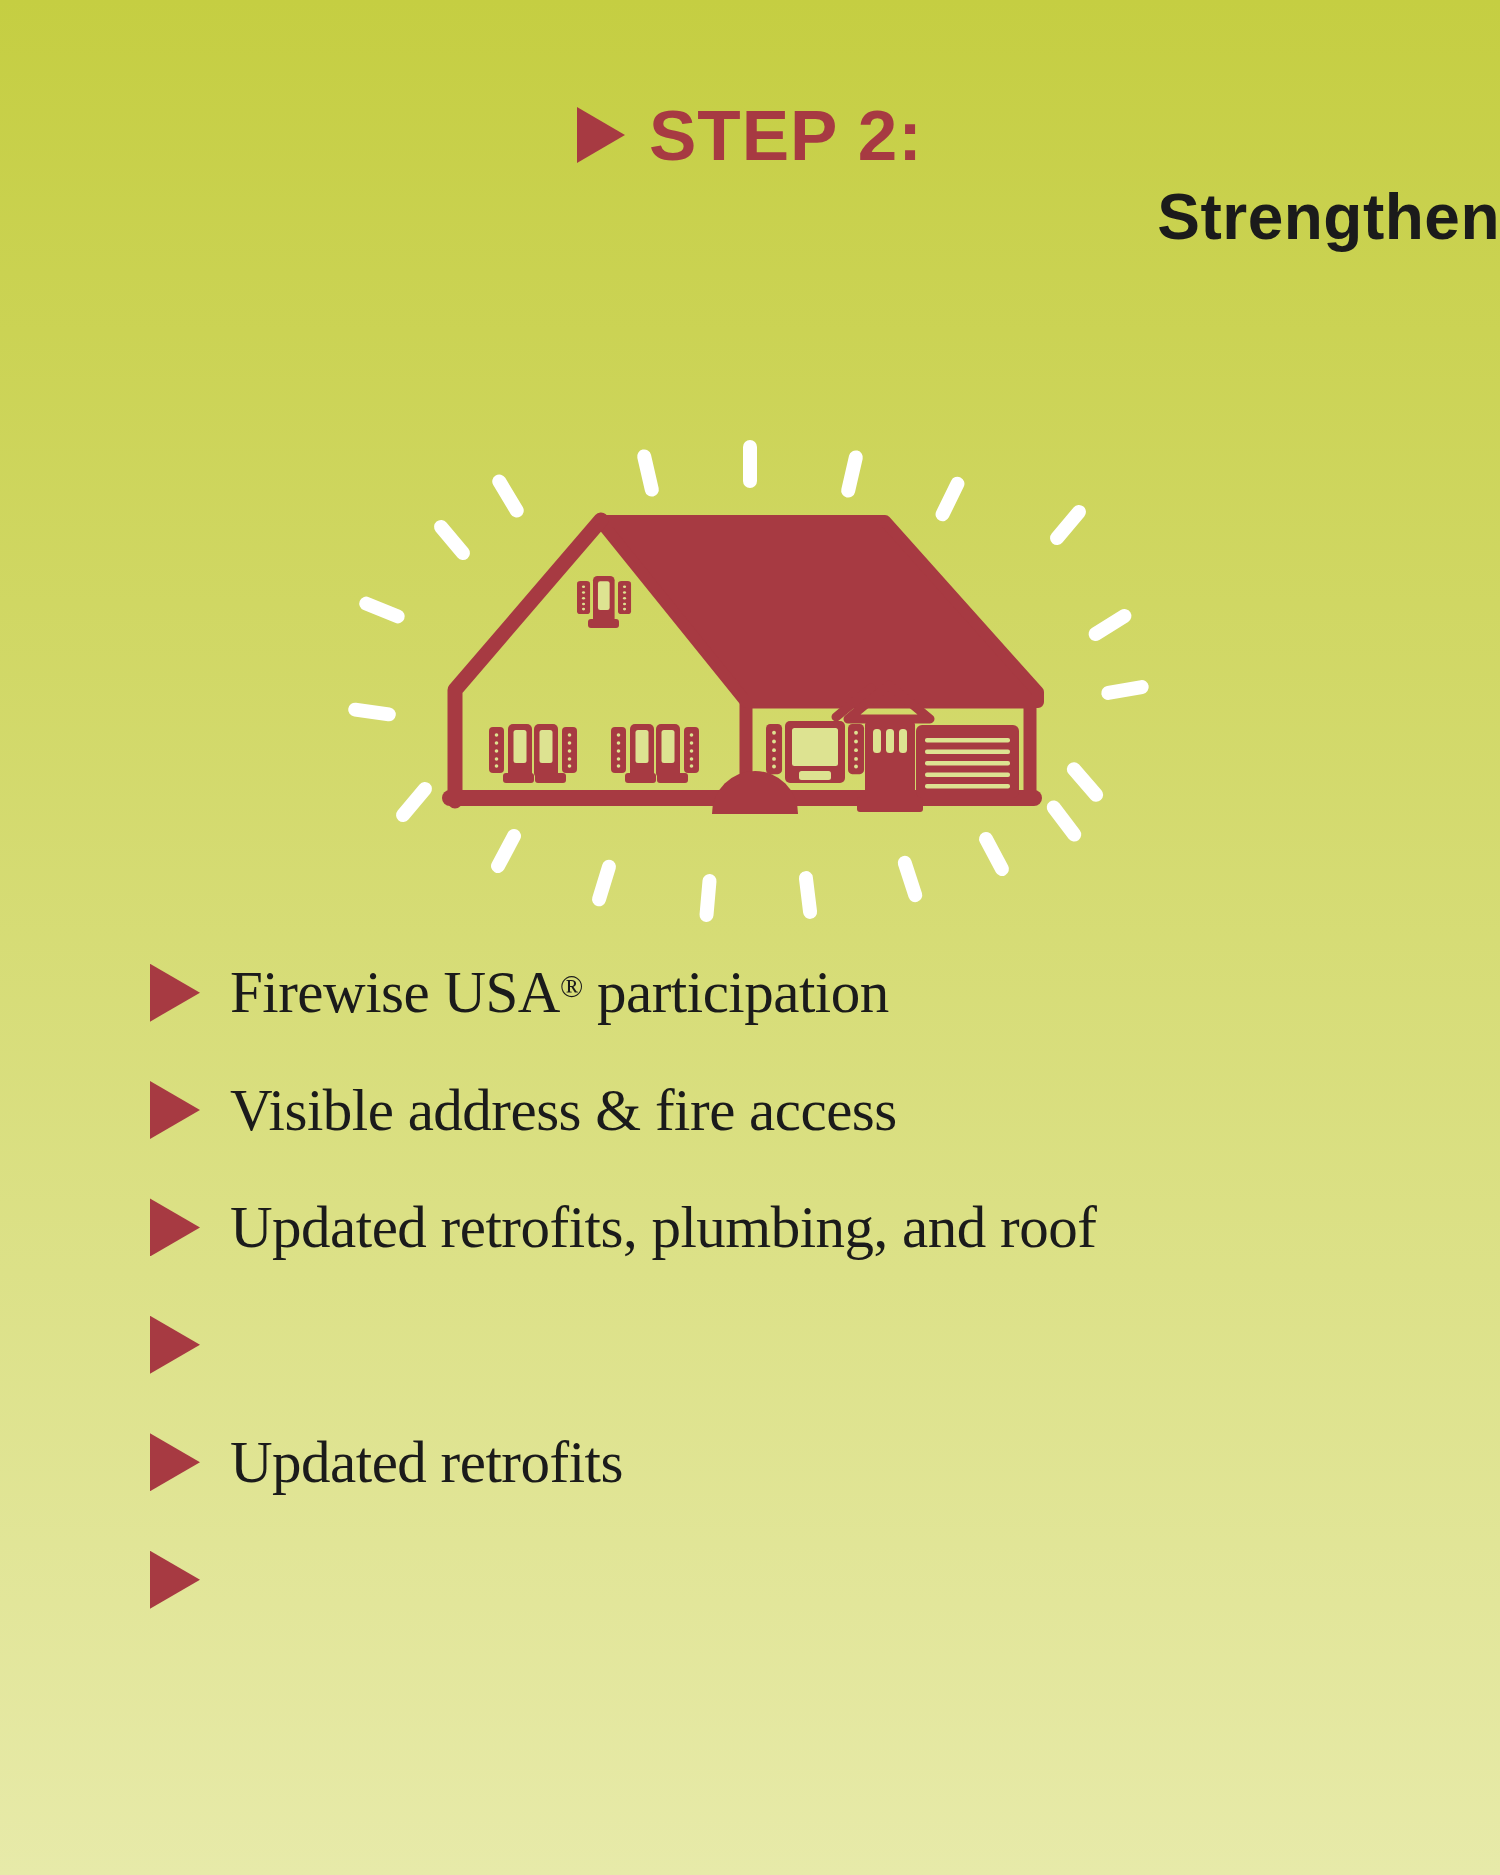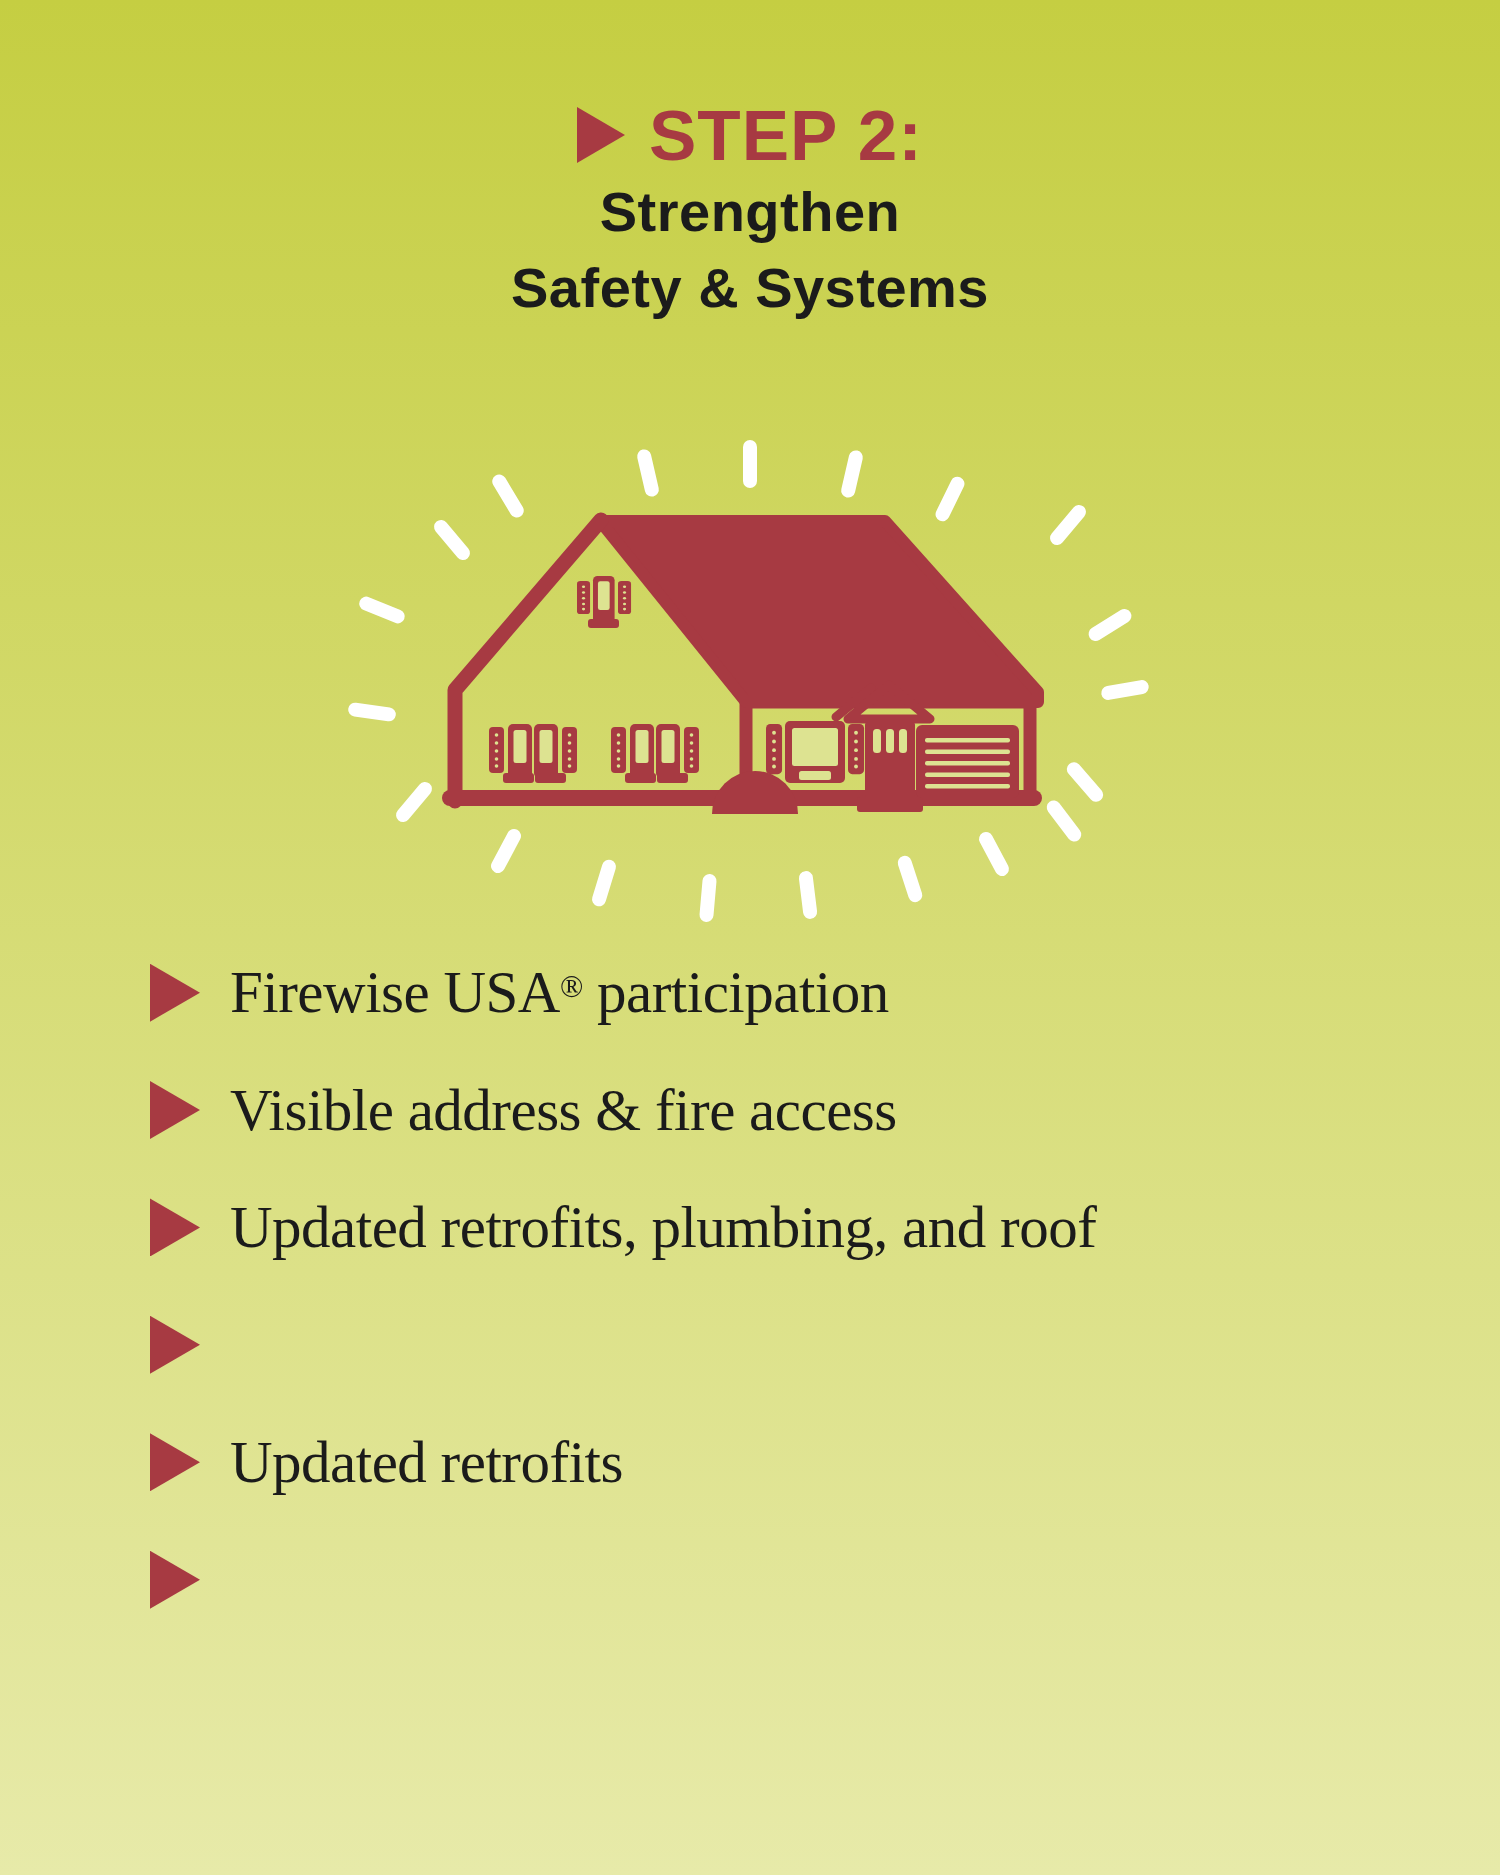--- a/index.html
+++ b/index.html
@@ -20,22 +20,22 @@
   }
   .tri{display:inline-block;background:var(--accent-red,#a73a42);
     clip-path:polygon(0 0,100% 50%,0 100%);}
   .tri-kicker{width:48px;height:56px;}
   .kicker-text{
     color:var(--accent-red,#a73a42);font-size:71px;font-weight:700;
     letter-spacing:1px;line-height:1;
   }
   .title{
     position:absolute;left:0;right:0;top:174px;margin:0;
-    text-align:center;color:var(--text-black,#1b1b1b);
-    font-size:56px;font-weight:700;line-height:1.35;letter-spacing:0.5px;
+    text-align:right;color:var(--text-black,#1b1b1b);
+    font-size:64px;font-weight:700;line-height:1.35;letter-spacing:0.5px;
   }
   .title .line{display:block;}
   .bullets{
     position:absolute;left:150px;top:934px;margin:0;padding:0;list-style:none;
   }
   .bullet-item{
     display:flex;align-items:center;height:117.4px;font-family:Liberation Serif, serif;
   }
   .tri-bullet{width:50px;height:58px;flex:0 0 50px;margin-right:30px;}
   .bullet-text{
@@ -184,21 +184,20 @@
     </g>
   </svg>
 
   <div class="kicker-row">
     <span class="tri tri-kicker"></span>
     <span class="kicker-text">STEP 2:</span>
   </div>
 
   <h1 class="title">
     <span class="line">Strengthen</span>
-    <span class="line">Safety &amp; Systems</span>
   </h1>
 
   <ul class="bullets">
     <li class="bullet-item">
       <span class="tri tri-bullet"></span>
       <span class="bullet-text"><span>Firewise USA</span><sup>®</sup><span> participation</span></span>
     </li>
     <li class="bullet-item">
       <span class="tri tri-bullet"></span>
       <span class="bullet-text"><span>Visible address &amp; fire access</span><sup></sup><span></span></span>

